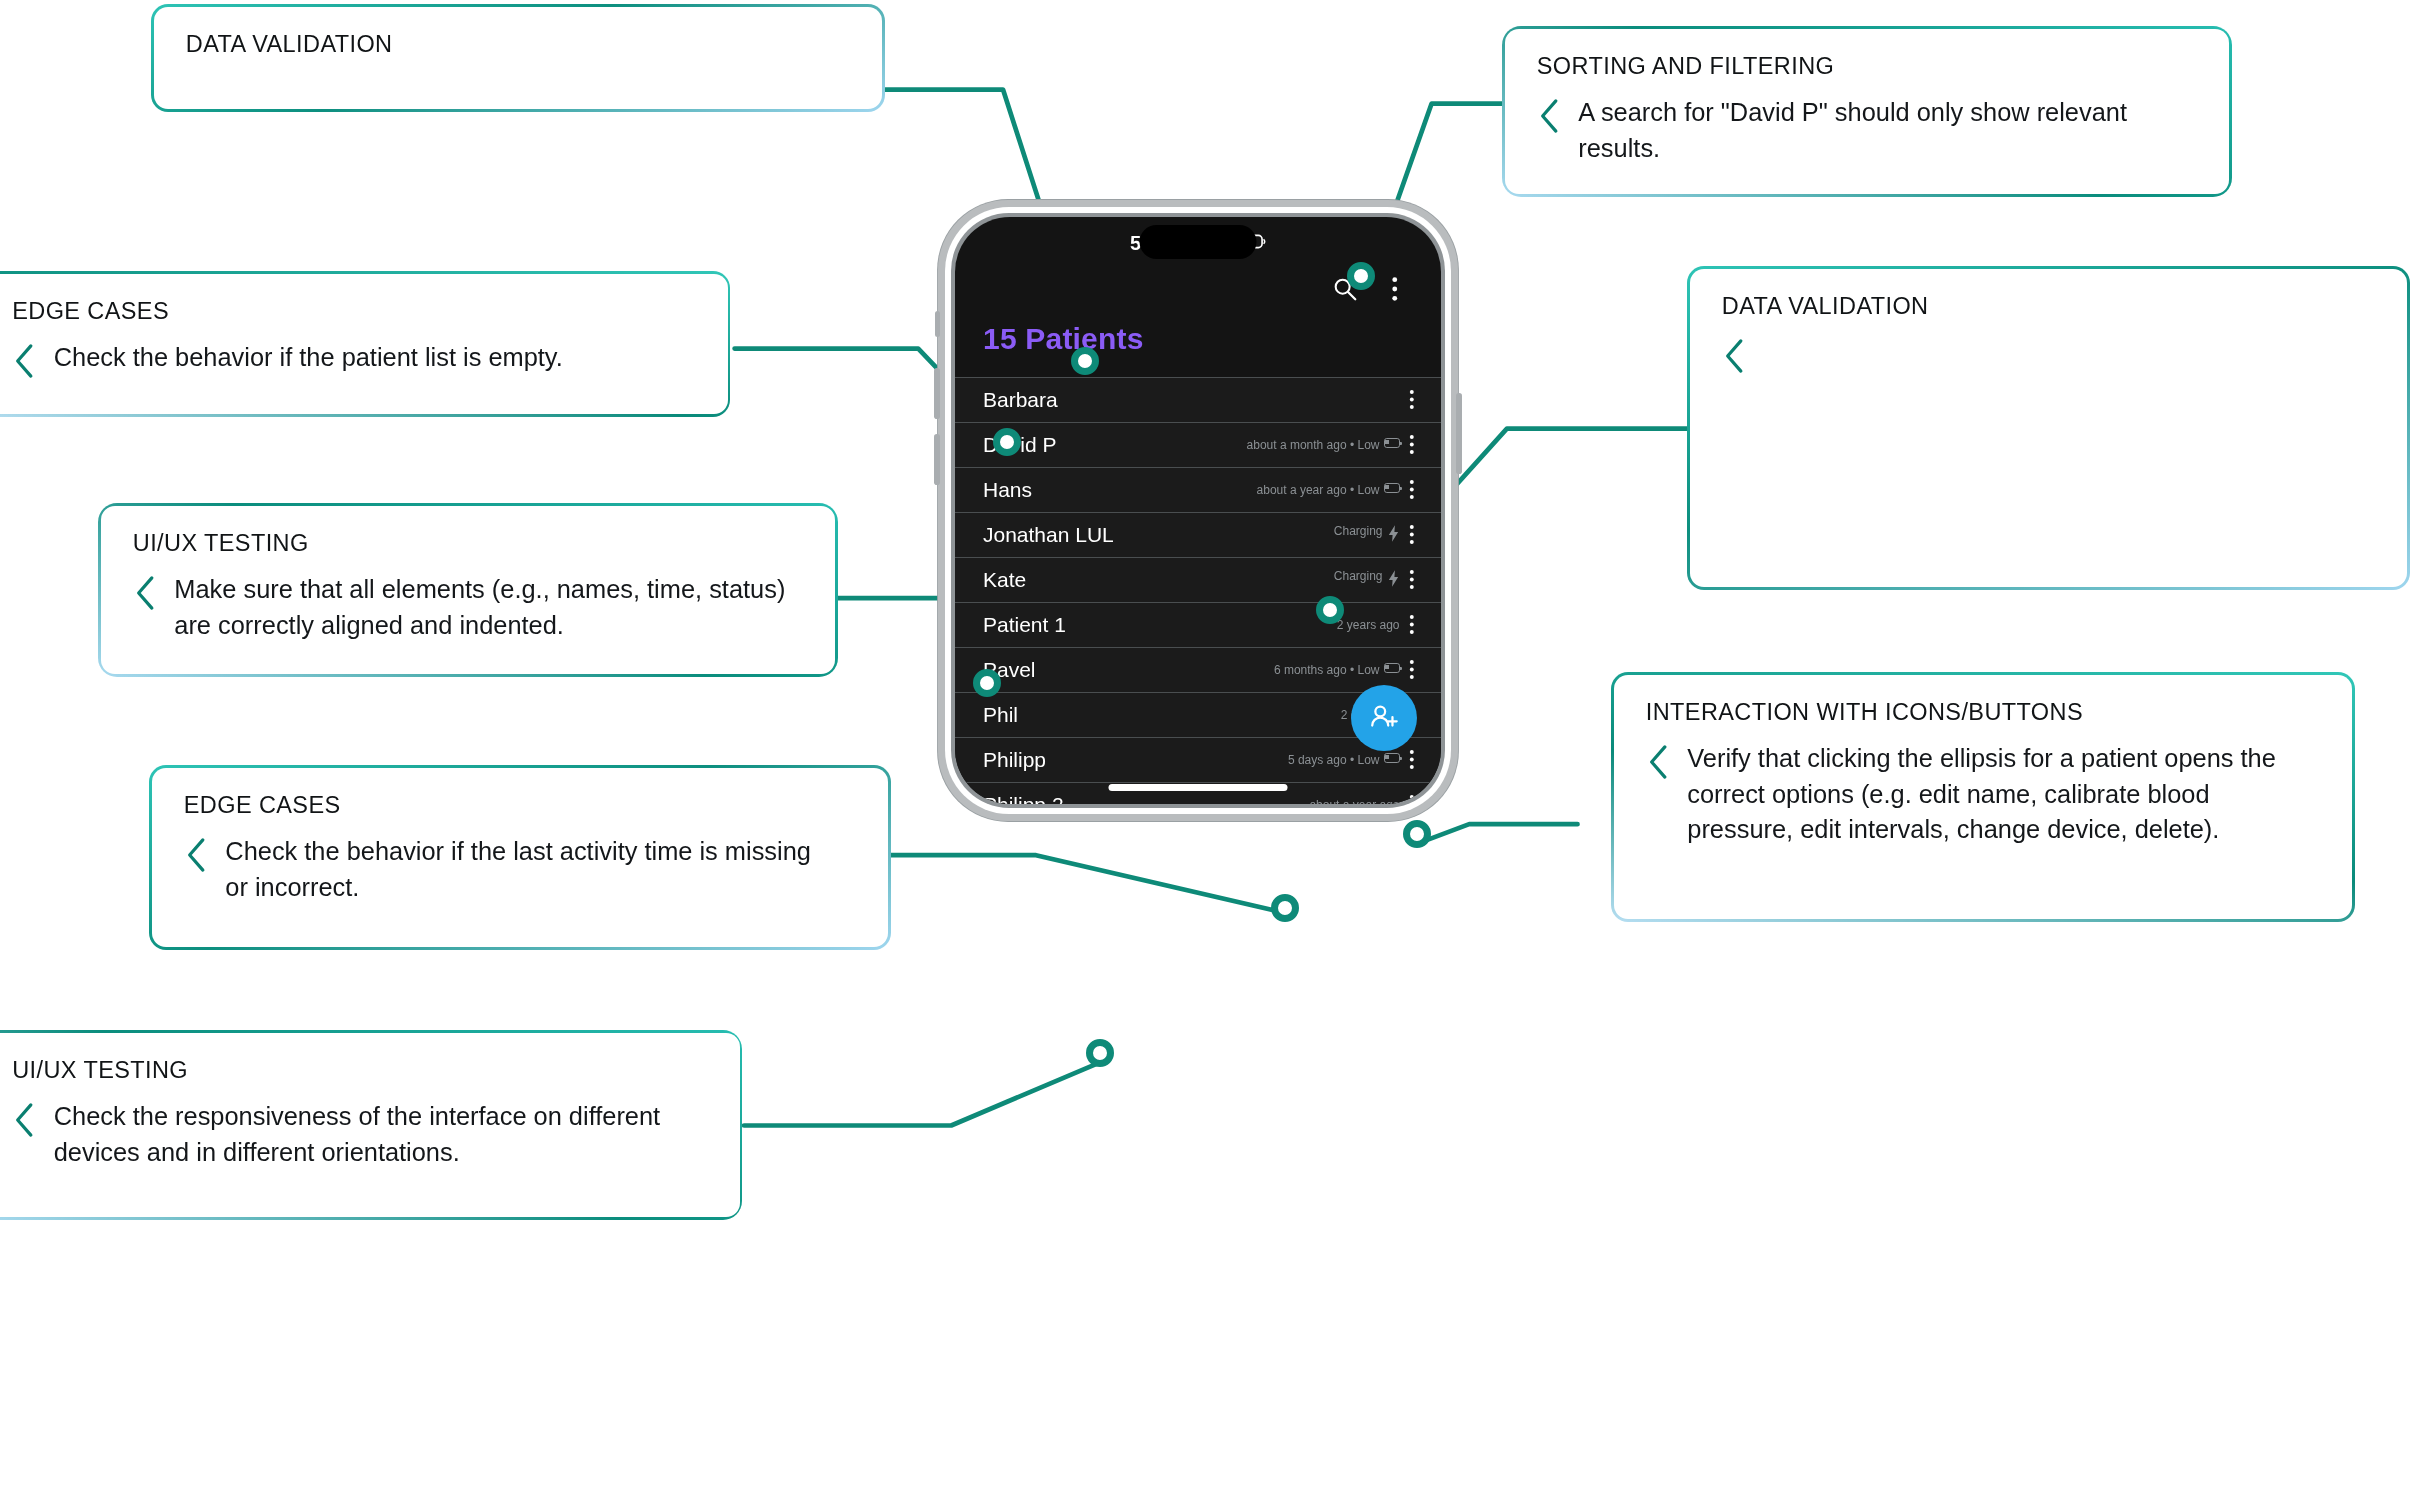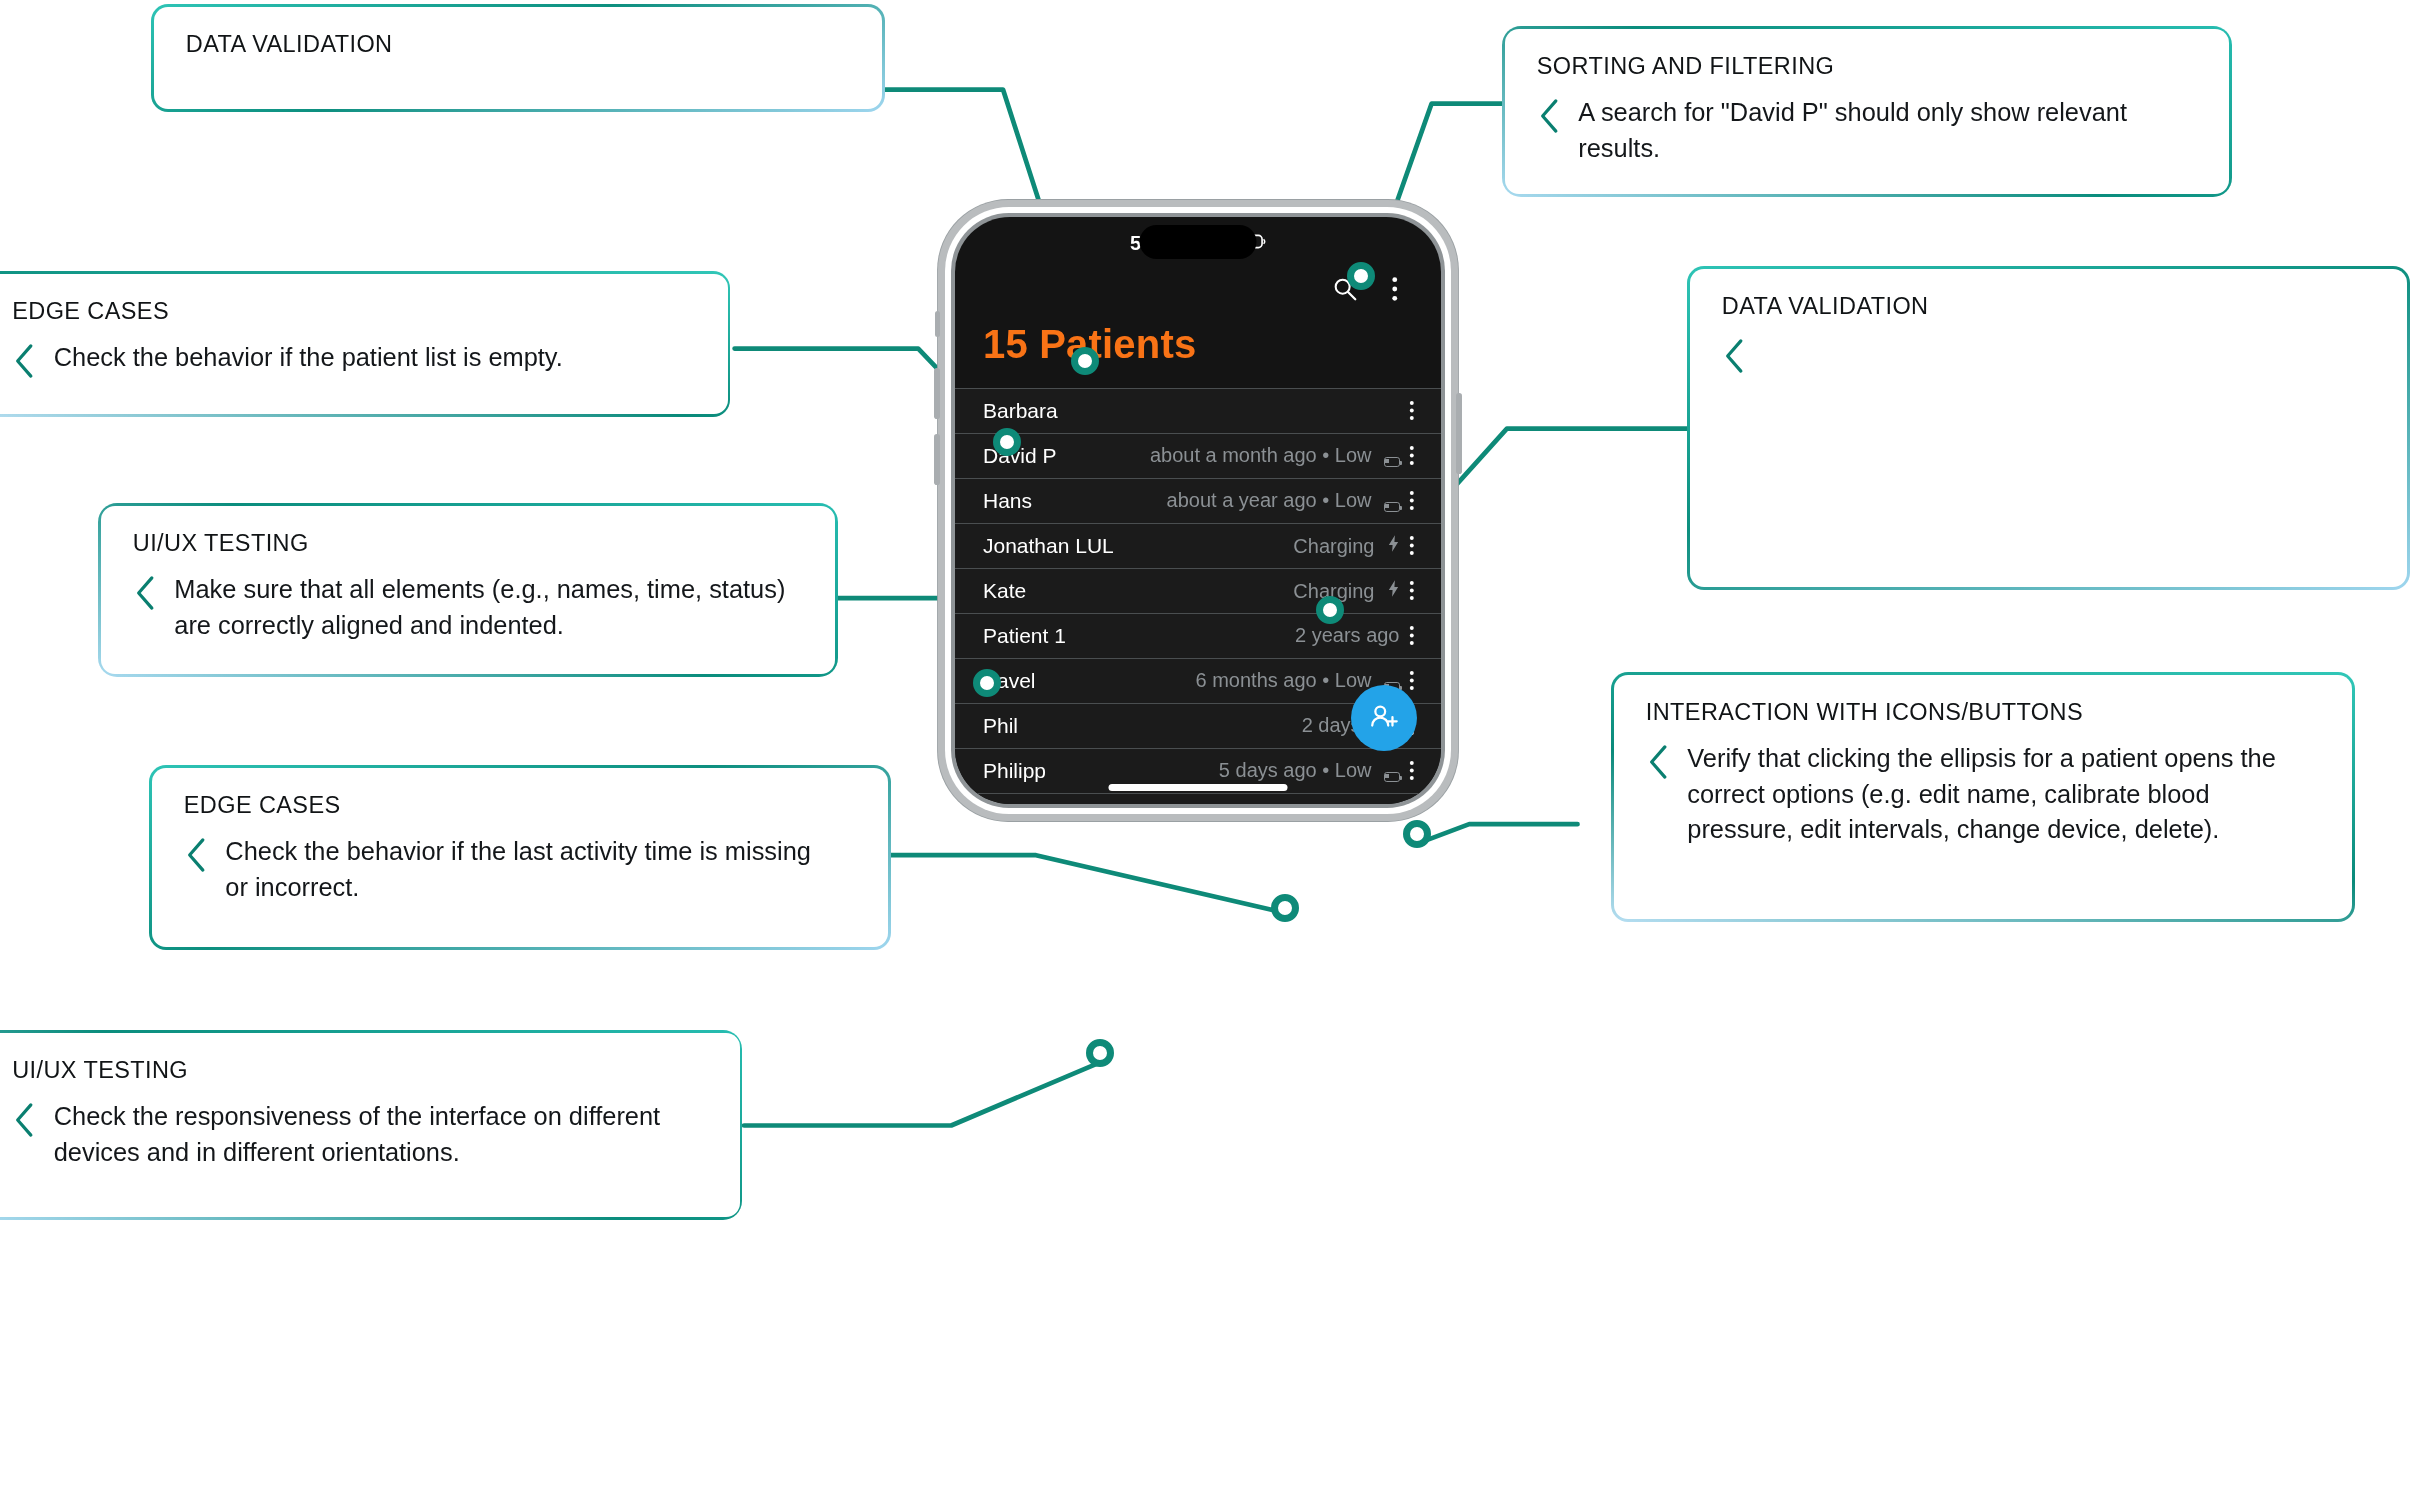--- a/index.html
+++ b/index.html
@@ -114,37 +114,37 @@
   }
 
   
   .appbar {
     height: 58px; display:flex; align-items:center;
     justify-content: flex-end; gap: 7.5px; padding: 0 24.5px 0 0;
   }
   .icon-btn { width: 43px; height: 43px; display:flex; align-items:center; justify-content:center; }
 
   .title {
-    color: #f97316; font-size: 40px; font-weight: 700;
+    color: #8b5cf6; font-size: 30px; font-weight: 700;
     padding: 3.8px 0 21px 28px; letter-spacing: 0.2px;
   }
 
   
   .plist { border-top: 0.9px solid #4a4e50; }
   .prow {
     height: 45px;
     display: flex; align-items: center;
     padding: 0 17px 0 28px;
     border-bottom: 0.9px solid #4a4e50;
     background: #1b1b1b;
   }
   .prow .pname { color: #ffffff; font-size: 21px; font-weight: 400; flex: 0 0 auto; text-align: center; }
   .prow .pmeta {
-    margin-left: auto; color: #8b9094; font-size: 20px;
-    display:flex; align-items:flex-end; gap: 12px; white-space: nowrap;
+    margin-left: auto; color: #8b9094; font-size: 12px;
+    display:flex; align-items:flex-start; gap: 4px; white-space: nowrap;
   }
   .kebab { flex: 0 0 auto; width: 24.5px; display:flex; align-items:center; justify-content:center; }
   .battery-lo {
     display:inline-block; width: 16px; height: 10.4px;
     border: 1.9px solid #8b9094; border-radius: 2.8px; position: relative;
   }
   .battery-lo::after {
     content:""; position:absolute; right:-3.8px; top:2.8px;
     width:1.9px; height:3.8px; background:#8b9094; border-radius:0 0.9px 0.9px 0;
   }

